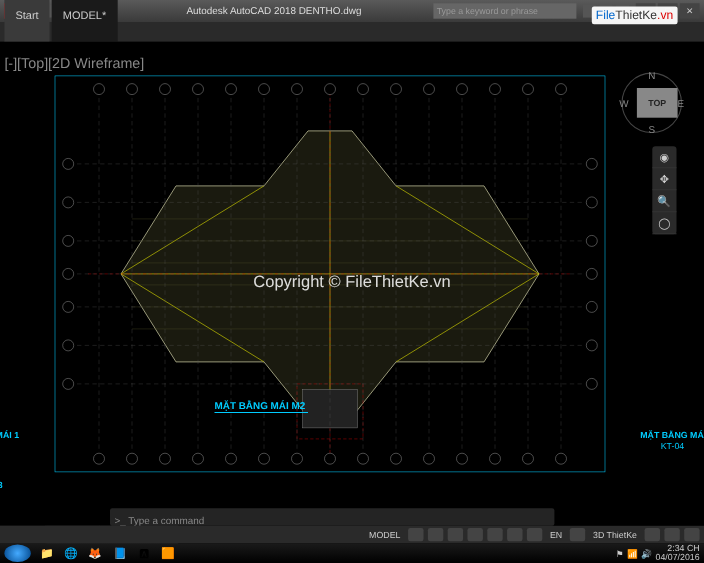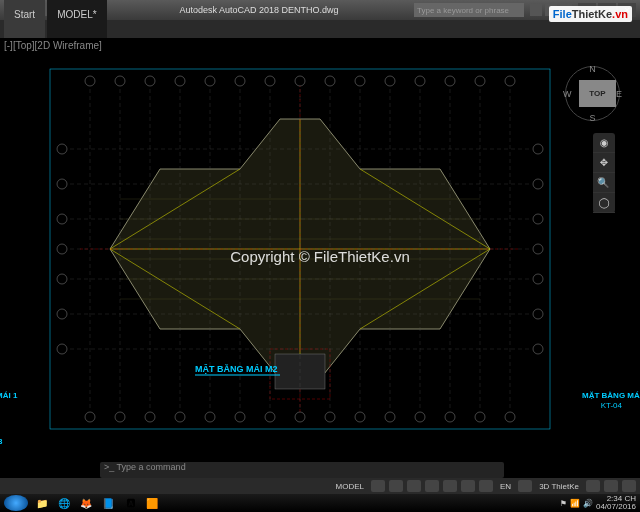--- a/index.html
+++ b/index.html
@@ -2,51 +2,51 @@
 <html><head>
 <meta charset="utf-8">
 <style>
 *{margin:0;padding:0;box-sizing:border-box;font-family:"Segoe UI",Arial,sans-serif}
 body{width:640px;height:512px;background:#000;overflow:hidden;position:relative}
 .titlebar{height:20px;background:linear-gradient(#5a5a5a,#3a3a3a);display:flex;align-items:center;color:#ccc;font-size:9px;padding:0 4px}
 .titlebar .logo{width:14px;height:14px;background:#d22;margin-right:6px;display:flex;align-items:center;justify-content:center;color:#fff;font-weight:bold;font-size:10px}
 .titlebar .qat{display:flex;gap:3px;margin-right:8px}
 .titlebar .qat span{width:12px;height:12px;background:#555;border-radius:2px}
 .titlebar .center{flex:1;text-align:center;color:#ddd}
-.titlebar .search{width:110px;height:14px;background:#666;font-size:8px;padding:0 3px;color:#999;display:flex;align-items:center}
+.titlebar .search{width:130px;height:14px;background:#666;font-size:8px;padding:0 3px;color:#999;display:flex;align-items:center}
 .titlebar .right{display:flex;gap:3px;margin-left:6px}
 .titlebar .right span{width:12px;height:12px;background:#555}
 .titlebar .wincontrols{display:flex;gap:2px;margin-left:6px}
 .titlebar .wincontrols span{width:18px;height:14px;background:#444;display:flex;align-items:center;justify-content:center;color:#ccc;font-size:8px}
 .filetabs{height:18px;background:#2a2a2a;display:flex;align-items:flex-end;padding-left:4px}
 .filetab{padding:18px 10px;background:#3a3a3a;color:#ccc;font-size:10px;border-radius:3px 3px 0 0;margin-right:2px}
 .filetab.active{background:#1a1a1a}
-.watermark-logo{position:absolute;top:6px;right:8px;z-index:100;background:rgba(255,255,255,0.95);padding:2px 4px;border-radius:2px;font-size:11px;font-weight:bold}
+.watermark-logo{position:absolute;top:6px;right:24px;z-index:100;background:rgba(255,255,255,0.95);padding:2px 4px;border-radius:2px;font-size:11px;font-weight:normal}
 .watermark-logo .f{color:#06c}
 .watermark-logo .t{color:#333}
 .watermark-logo .vn{color:#d00}
 .viewport{position:absolute;top:38px;left:0;right:0;bottom:52px;background:#000}
-.vplabel{position:absolute;top:2px;left:4px;color:#888;font-size:10px}
+.vplabel{position:absolute;top:12px;left:4px;color:#888;font-size:13px}
 .viewcube{position:absolute;top:28px;right:20px;width:55px;height:55px}
 .viewcube .ring{position:absolute;inset:0;border:1px solid #444;border-radius:50%}
 .viewcube .cube{position:absolute;top:14px;left:14px;width:37px;height:27px;background:#888;display:flex;align-items:center;justify-content:center;font-size:8px;color:#222;font-weight:bold}
 .viewcube .n{position:absolute;top:-2px;left:50%;transform:translateX(-50%);color:#888;font-size:9px}
 .viewcube .s{position:absolute;bottom:-2px;left:50%;transform:translateX(-50%);color:#888;font-size:9px}
 .viewcube .e{position:absolute;right:-2px;top:50%;transform:translateY(-50%);color:#888;font-size:9px}
 .viewcube .w{position:absolute;left:-2px;top:50%;transform:translateY(-50%);color:#888;font-size:9px}
 .navbar{position:absolute;top:95px;right:25px;width:22px;background:rgba(60,60,60,0.7);border-radius:3px}
 .navbar div{height:20px;border-bottom:1px solid #333;display:flex;align-items:center;justify-content:center;color:#ccc;font-size:10px}
 .drawing{position:absolute;top:10px;left:20px;right:60px;bottom:10px}
 .drawing svg{width:100%;height:100%}
 .copyright{position:absolute;top:50%;left:50%;transform:translate(-50%,-50%);color:rgba(255,255,255,0.85);font-size:15px;z-index:50;pointer-events:none}
 .leftlabel{position:absolute;left:-4px;bottom:60px;color:#0cf;font-size:8px;font-weight:bold;writing-mode:horizontal-tb}
 .rightlabel{position:absolute;right:-2px;bottom:60px;color:#0cf;font-size:8px;font-weight:bold}
 .bllabel{position:absolute;left:-2px;bottom:14px;color:#0cf;font-size:8px;font-weight:bold}
 .brlabel{position:absolute;right:18px;bottom:50px;color:#0cf;font-size:8px;font-weight:normal}
-.cmdline{position:absolute;bottom:34px;left:100px;right:136px;height:16px;background:rgba(40,40,40,0.9);display:flex;align-items:flex-start;padding:0 4px;border-radius:2px}
+.cmdline{position:absolute;bottom:34px;left:100px;right:136px;height:16px;background:rgba(40,40,40,0.9);display:flex;align-items:flex-end;padding:0 4px;border-radius:2px}
 .cmdline .prompt{color:#888;font-size:9px}
 .layouttabs{position:absolute;bottom:18px;left:0;height:16px;display:flex;background:#2a2a2a}
 .layouttab{padding:1px 8px;font-size:9px;color:#ccc;background:#3a3a3a;border-right:1px solid #222}
 .layouttab.active{background:#1a1a1a;color:#fff}
 .layouttab.plus{background:#3a3a3a}
 .statusbar{position:absolute;bottom:18px;left:0;right:0;height:16px;background:#2a2a2a;display:flex;align-items:center;justify-content:flex-end;padding:0 4px;gap:4px}
 .statusbar span{color:#ccc;font-size:8px;padding:0 3px}
 .statusbar .btn{width:14px;height:12px;background:#444;border-radius:2px}
 .taskbar{position:absolute;bottom:0;left:0;right:0;height:18px;background:linear-gradient(#1a1a1a,#000);display:flex;align-items:center}
 .taskbar .start{width:24px;height:16px;background:radial-gradient(circle,#4af,#048);border-radius:50%;margin:0 4px}

